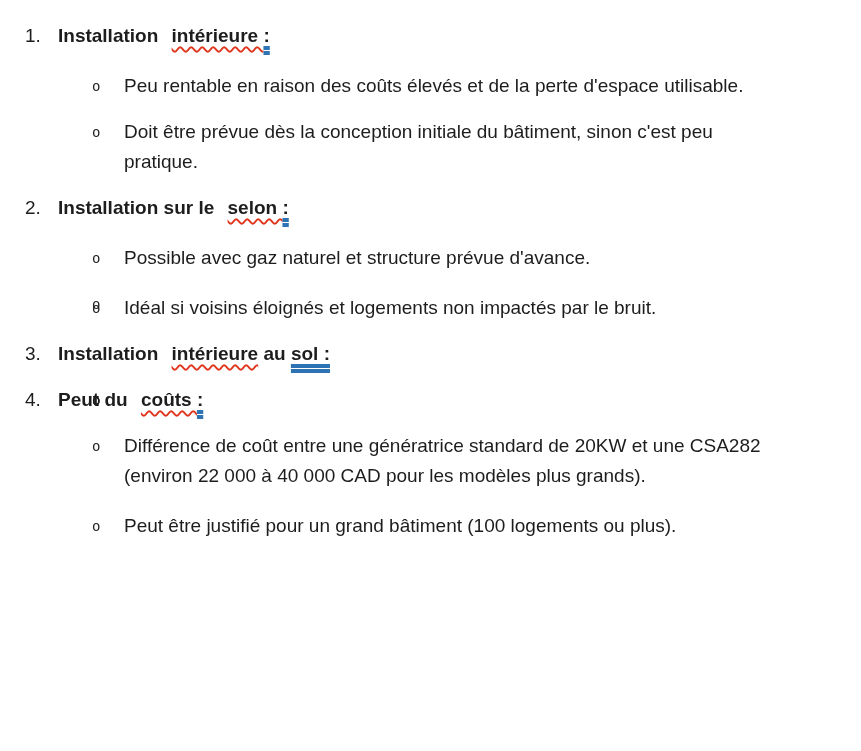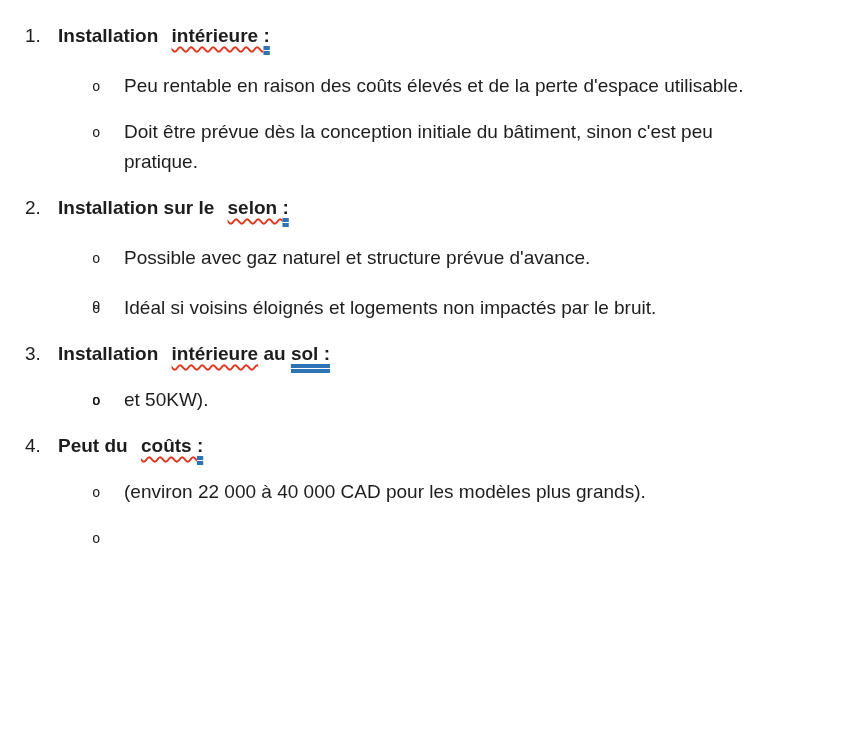--- a/index.html
+++ b/index.html
@@ -111,31 +111,32 @@
       <span class="heading-text"><span>Installation </span><span class="spell">intérieure</span><span> au </span><span class="grammar">sol :</span></span>
     </div>
     <div class="sub-bullet">
       <span class="bullet-marker">o</span>
     </div>
     <div class="sub-bullet">
       <span class="bullet-marker">o</span>
     </div>
     <div class="sub-bullet">
       <span class="bullet-marker">o</span>
-      <span class="bullet-line">et 50KW).</span>
     </div>
   </div>
 
   <div class="item">
     <div class="item-heading">
       <span class="item-number">4.</span>
       <span class="heading-text"><span>Peut du </span><span class="spell">coûts </span><span class="grammar">:</span></span>
     </div>
     <div class="sub-bullet">
       <span class="bullet-marker">o</span>
+      <span class="bullet-line">Différence de coût entre une génératrice standard de 20KW et une CSA282</span>
       <span class="bullet-line">(environ 22 000 à 40 000 CAD pour les modèles plus grands).</span>
     </div>
     <div class="sub-bullet">
       <span class="bullet-marker">o</span>
+      <span class="bullet-text">Peut être justifié pour un grand bâtiment (100 logements ou plus).</span>
     </div>
   </div>
 
 </div>
 
 </body></html>

